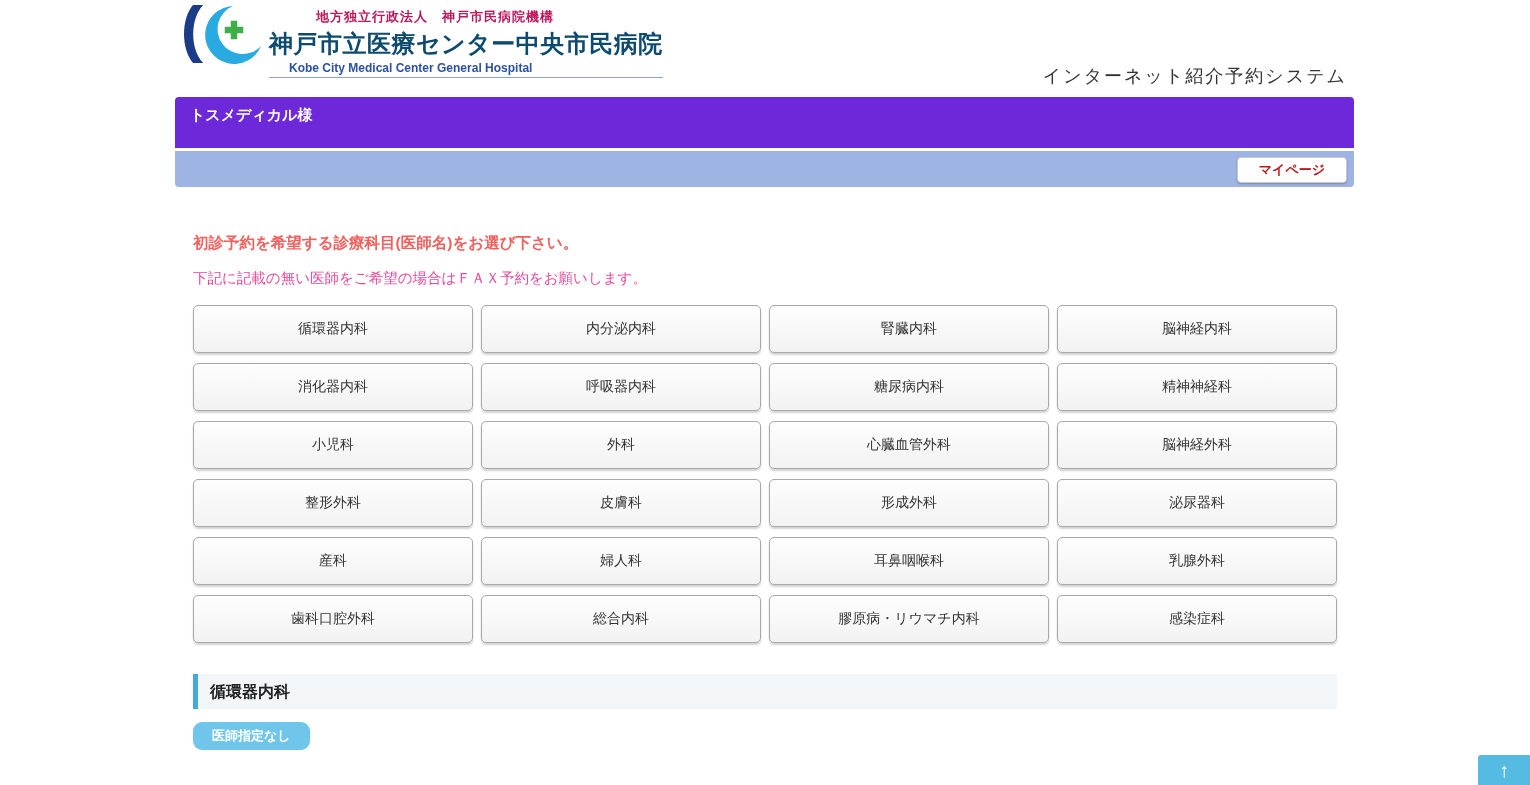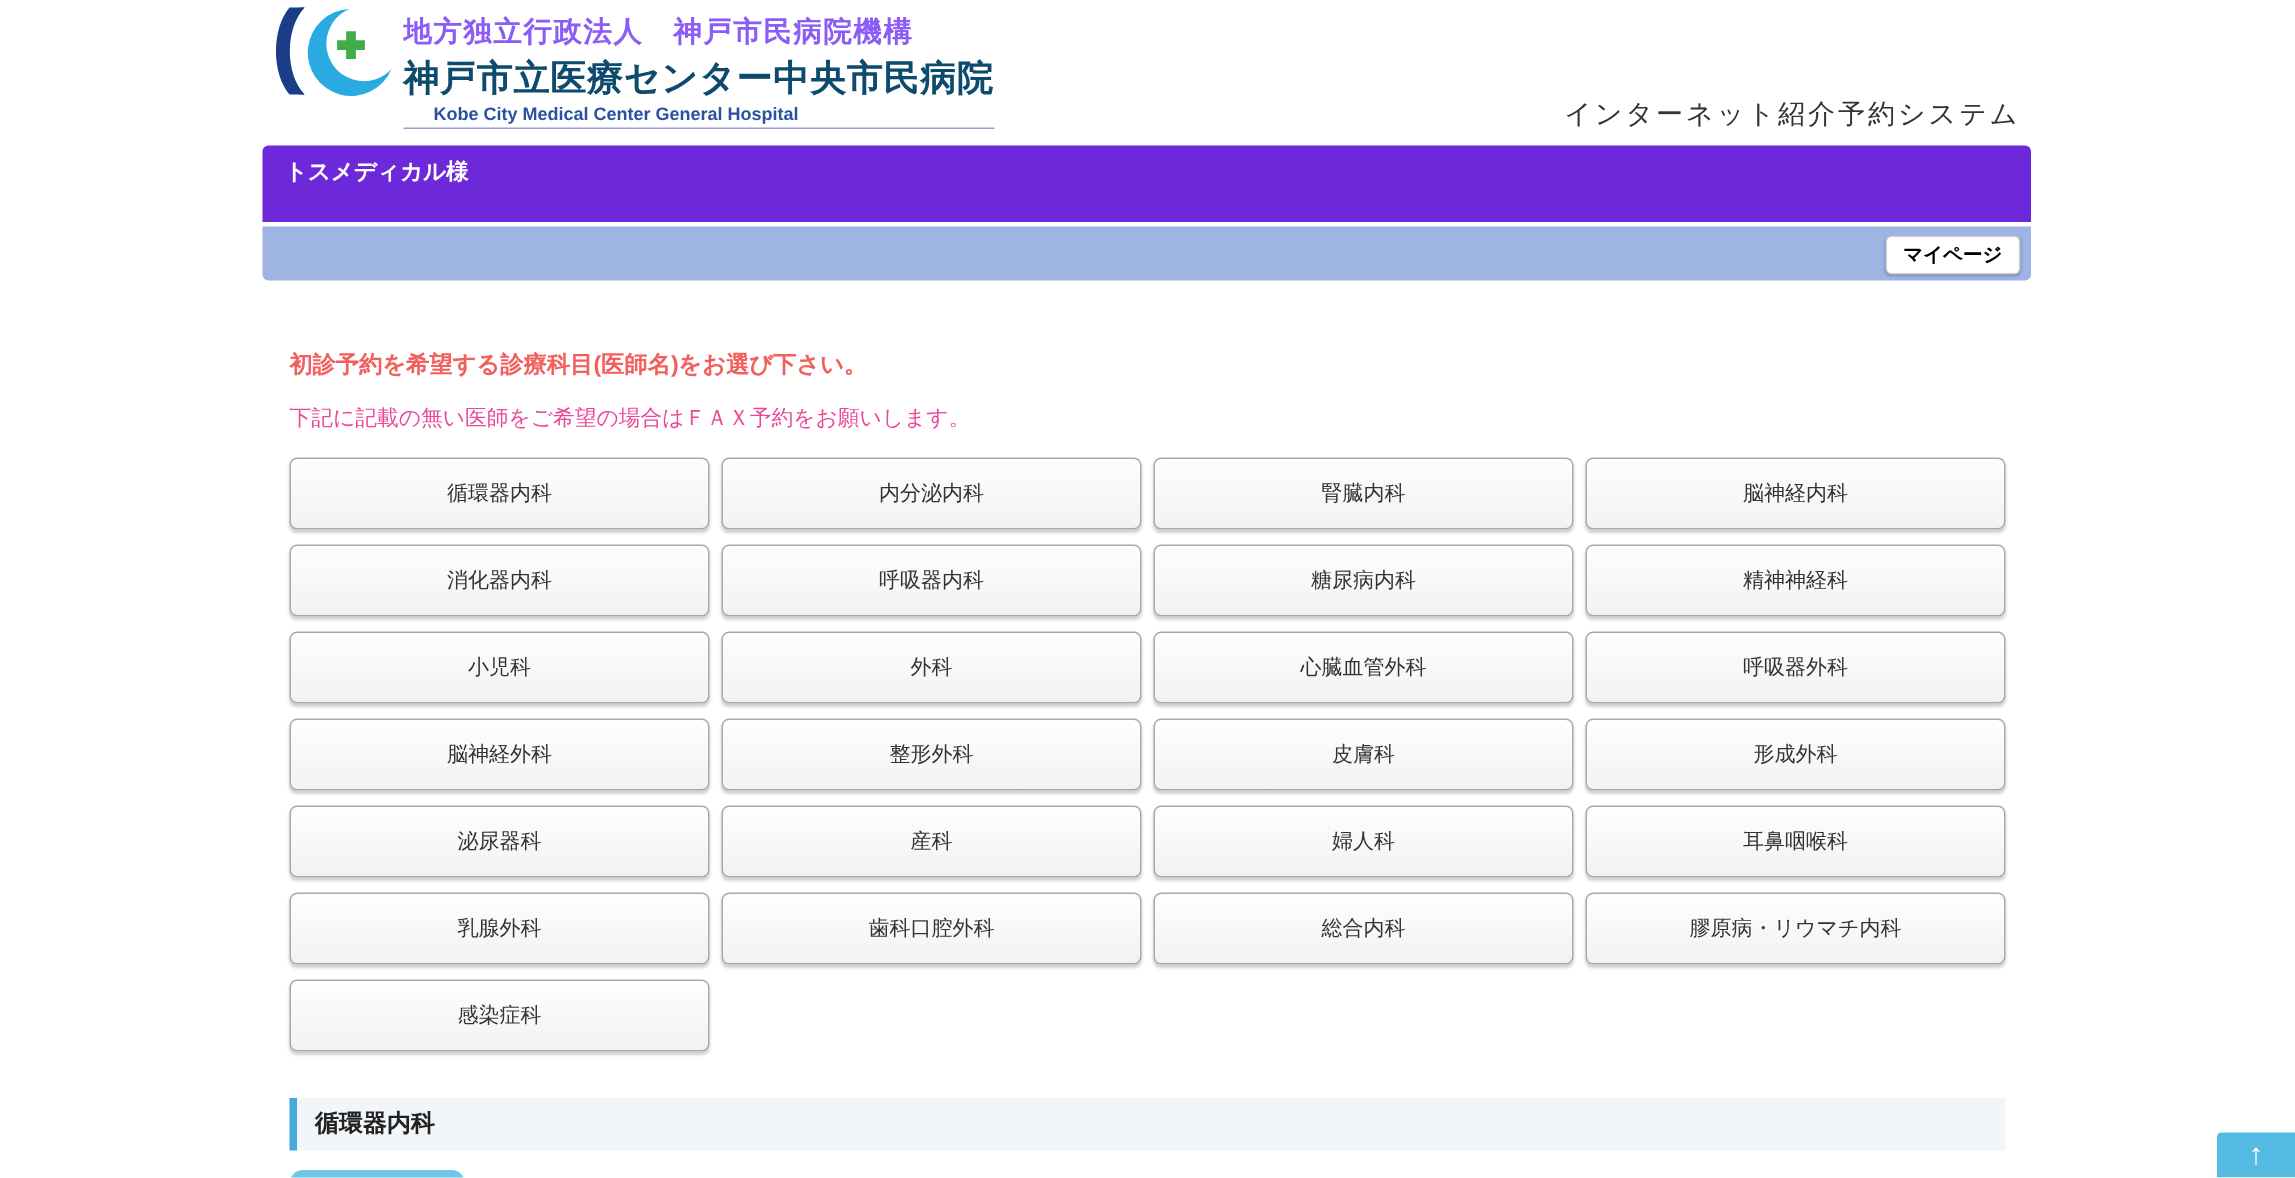--- a/index.html
+++ b/index.html
@@ -5,34 +5,34 @@
   * { margin:0; padding:0; box-sizing:border-box; }
   html,body { width:1530px; height:785px; background:#ffffff; overflow:hidden;
     font-family:"Liberation Sans","DejaVu Sans",sans-serif; }
   .page { position:relative; width:1530px; height:785px; }
 
   
   .header { position:relative; height:97px; }
   .logo-block { position:absolute; left:177px; top:4px; display:flex; align-items:flex-start; }
   .logo-mark { width:88px; height:60px; flex:0 0 auto; }
   .logo-text { margin-left:4px; padding-bottom:2px; border-bottom:1px solid #8fa3d0; }
-  .org-line { font-size:19px; font-weight:bold; color:#8b5cf6; letter-spacing:1px; margin-top:4px; }
+  .org-line { font-size:13px; font-weight:bold; color:#be185d; letter-spacing:1px; margin-top:4px;margin-left:47px; }
   .hospital-name { font-size:24px; font-weight:bold; color:#0c4a6e; letter-spacing:0.5px; margin-top:2px; }
   .hospital-en { font-size:12px; font-weight:bold; color:#2b51a0; margin-top:1px;padding-left:20px; }
   .system-title { position:absolute; right:183px; top:64px; font-size:18px; font-weight:normal;
     color:#333; letter-spacing:2px; }
 
   
   .bar-wrap { margin-left:175px; width:1179px; }
   .bar-user { height:51px; background:#6d28d9; border-radius:4px 4px 0 0; color:#fff;
     font-weight:bold; font-size:15px; line-height:36px; padding-left:15px; }
   .bar-nav { height:36px; background:#9eb4e3; border-radius:0 0 4px 4px; margin-top:3px;
     position:relative; }
   .mypage-btn { position:absolute; right:7px; top:6px; background:#fff; border:1px solid #c9c9c9;
-    border-radius:4px; padding:3px 11px; font-size:13px; font-weight:bold; color:#000000;
+    border-radius:4px; padding:3px 21px; font-size:13px; font-weight:bold; color:#b91c1c;
     box-shadow:0 1px 2px rgba(0,0,0,0.25); cursor:pointer; }
 
   
   .main { margin-left:193px; width:1144px; }
   .heading { margin-top:46px; color:#f2605e; font-weight:bold; font-size:15.5px; }
   .note { margin-top:15px; font-size:14.5px; color:#ec4899; }
   .dept-grid { margin-top:17px; display:grid; grid-template-columns:repeat(4,280px);
     gap:10px 8px; }
   .dept-btn { height:48px; background:linear-gradient(#fefefe,#f2f2f2); border:1px solid #a9a9a9;
     border-radius:5px; box-shadow:0 2px 2px rgba(0,0,0,0.18); font-size:14px; color:#333;
@@ -106,21 +106,20 @@
 
 
         <button class="dept-btn">精神神経科</button>
 
         <button class="dept-btn">小児科</button>
 
         <button class="dept-btn">外科</button>
 
         <button class="dept-btn">心臓血管外科</button>
 
-        <button class="dept-btn">呼吸器外科</button>
 
         <button class="dept-btn">脳神経外科</button>
 
         <button class="dept-btn">整形外科</button>
 
         <button class="dept-btn">皮膚科</button>
 
         <button class="dept-btn">形成外科</button>
 
         <button class="dept-btn">泌尿器科</button>

